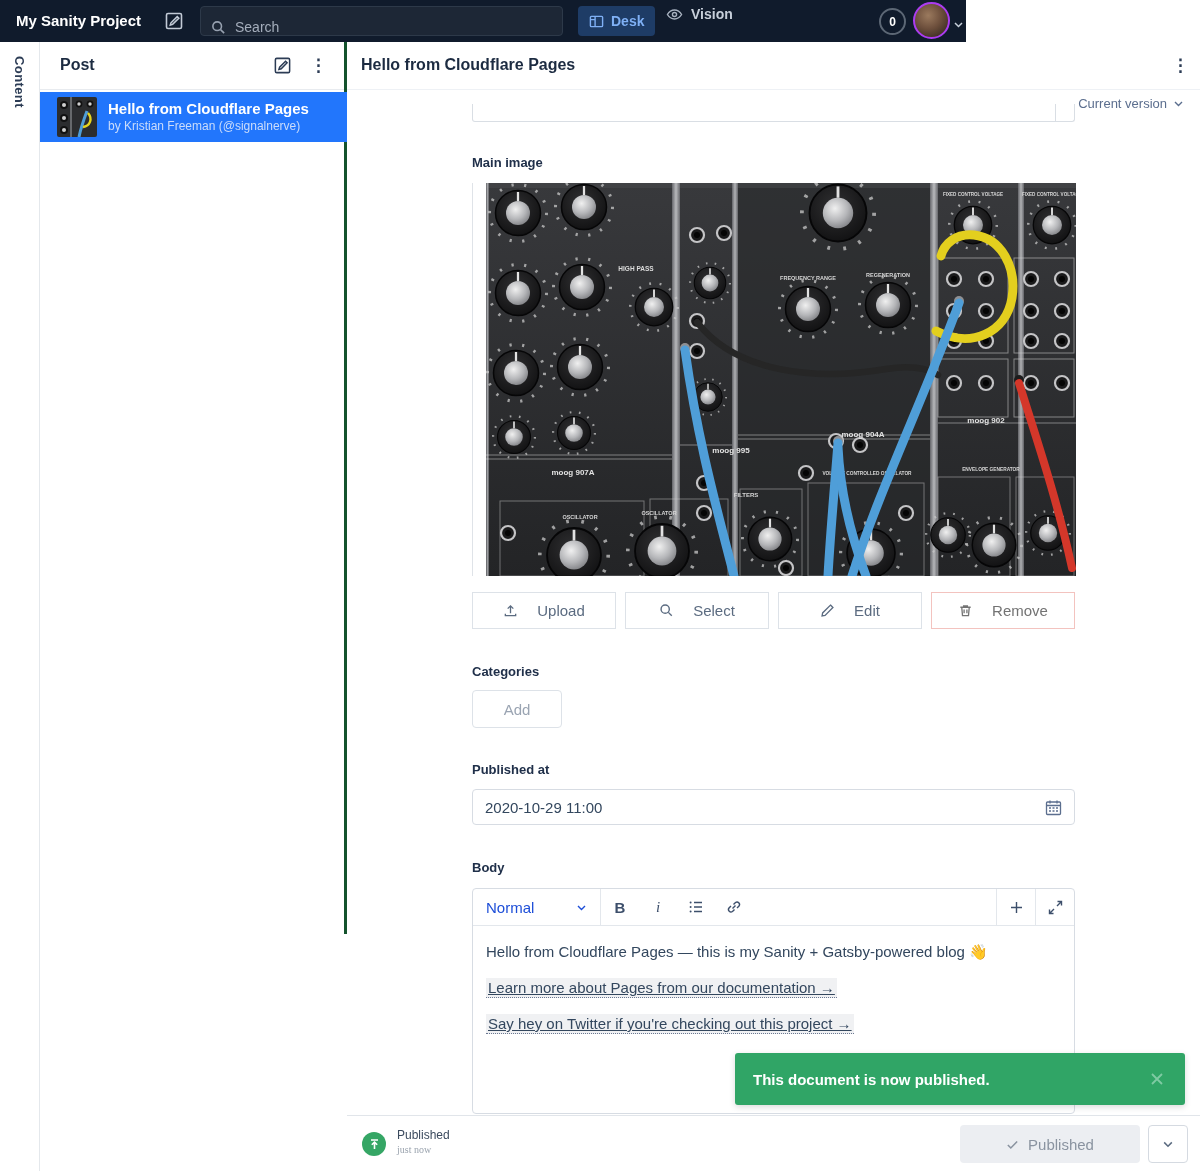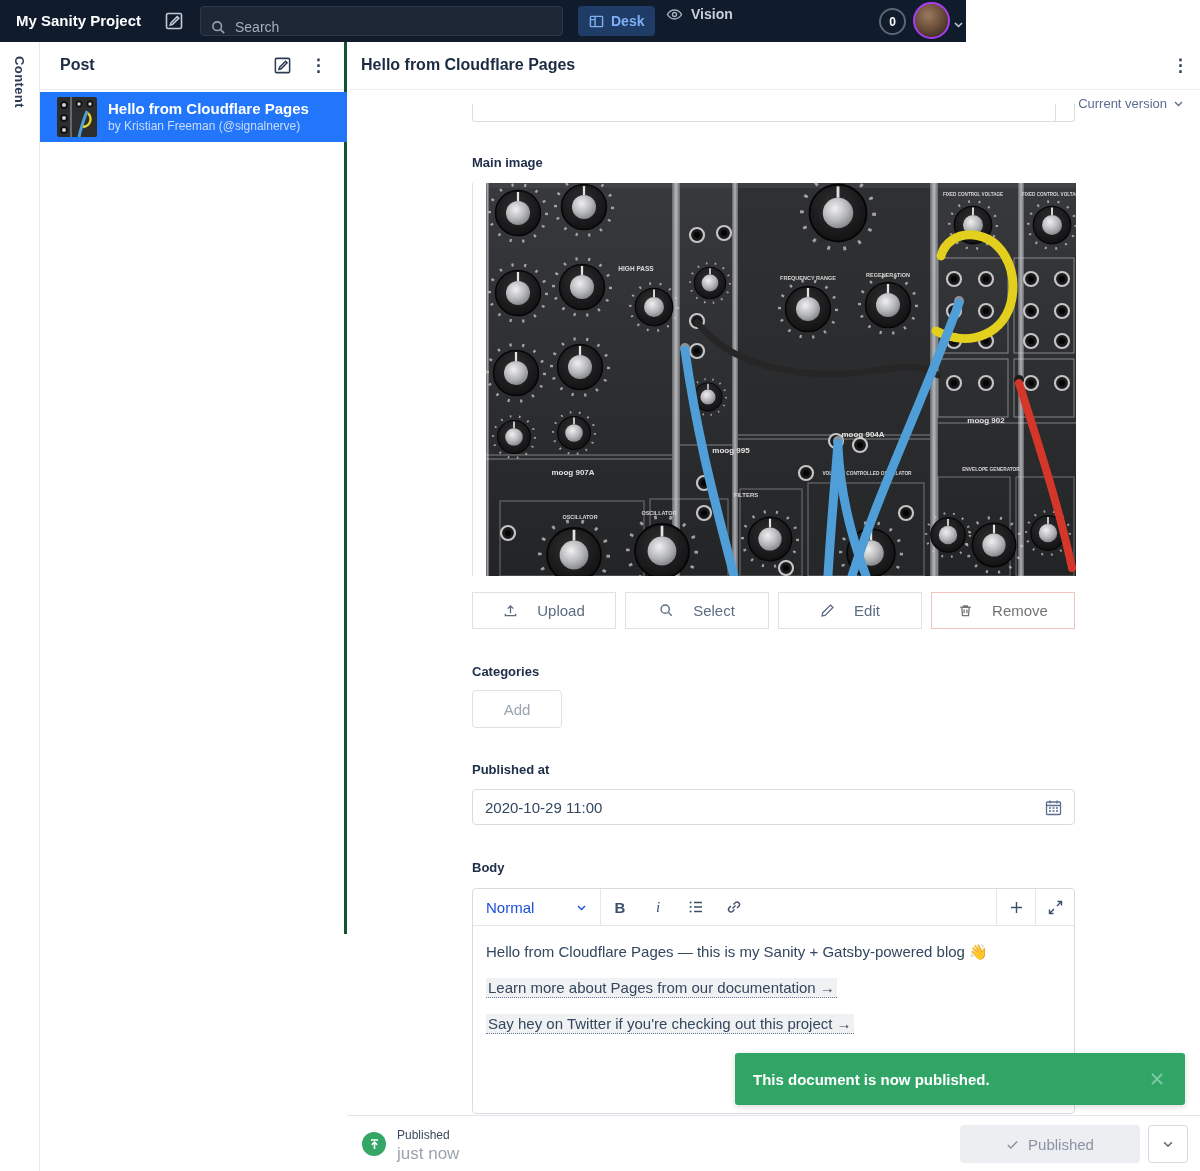--- a/index.html
+++ b/index.html
@@ -71,32 +71,32 @@
   .ed-icons { position:absolute; left:128px; top:0; height:36px; display:flex; align-items:center; }
   .ed-ic { width:38px; height:36px; display:flex; align-items:center; justify-content:center; color:#3d4f6b; cursor:pointer; }
   .ed-ic.bold { font-weight:700; font-size:15px; }
   .ed-ic.italic { font-style:italic; font-size:15px; font-family:"Liberation Serif",serif; }
   .ed-ic svg { width:16px; height:16px; }
   .ed-right { position:absolute; right:0; top:0; height:36px; display:flex; }
   .ed-cell { width:39px; height:36px; border-left:1px solid #e3e7ec; display:flex; align-items:center; justify-content:center; color:#3d4f6b; cursor:pointer; }
   .ed-cell svg { width:15px; height:15px; }
   .ed-content { padding:14px 13px; font-size:15px; color:#33475e; cursor:text; }
   .ed-content p { line-height:24px; margin-bottom:12px; }
-  .ed-link { background:#f0f1f3; border-bottom:1px dotted #6b7892; padding:1px 2px; cursor:pointer; }
+  .ed-link { background:#f0f1f3; border-bottom:1px dotted #6b7892; padding:1px 2px; cursor:pointer;text-decoration:underline; }
   .wave { color:#f0b429; }
 
   .toast { position:absolute; left:388px; top:1011px; width:450px; height:52px; background:#30a566; border-radius:3px; z-index:50; display:flex; align-items:center; padding:0 18px; box-shadow:0 2px 6px rgba(0,0,0,.15); }
   .toast-msg { color:#fff; font-size:15px; font-weight:600; flex:1; }
   .toast-close { width:20px; height:20px; color:#7fcaa3; cursor:pointer; }
 
   .footer { position:absolute; left:0; top:1073px; width:853px; height:56px; border-top:1px solid #e1e5ea; background:#fff; z-index:20; }
   .pub-dot { position:absolute; left:15px; top:16px; width:24px; height:24px; border-radius:50%; background:#35a665; display:flex; align-items:center; justify-content:center; }
   .pub-dot svg { width:13px; height:13px; color:#fff; }
   .pub-status { position:absolute; left:50px; top:12px; font-size:12px; color:#3b4a5e; }
-  .pub-time { position:absolute; left:50px; top:28px; font-size:17px; color:#9aa3ae; }
+  .pub-time { position:absolute; left:50px; top:28px; font-size:10px; color:#9aa3ae;font-family:Liberation Serif, serif; }
   .pub-btn { position:absolute; right:60px; top:9px; width:180px; height:38px; background:#eceef2; border:none; border-radius:4px; color:#8a93a0; font-size:15px; display:flex; align-items:center; justify-content:center; gap:9px; cursor:pointer; font-family:"Liberation Sans",sans-serif; }
   .pub-caret-btn { position:absolute; right:12px; top:9px; width:40px; height:38px; background:#fff; border:1px solid #d5dae1; border-radius:4px; color:#5b6b80; display:flex; align-items:center; justify-content:center; cursor:pointer; }
   .pub-caret-btn svg { width:12px; height:12px; }
 </style>
 </head>
 <body>
 
 <div class="topbar">
   <div class="project-name">My Sanity Project</div>
   <div class="tb-compose">

